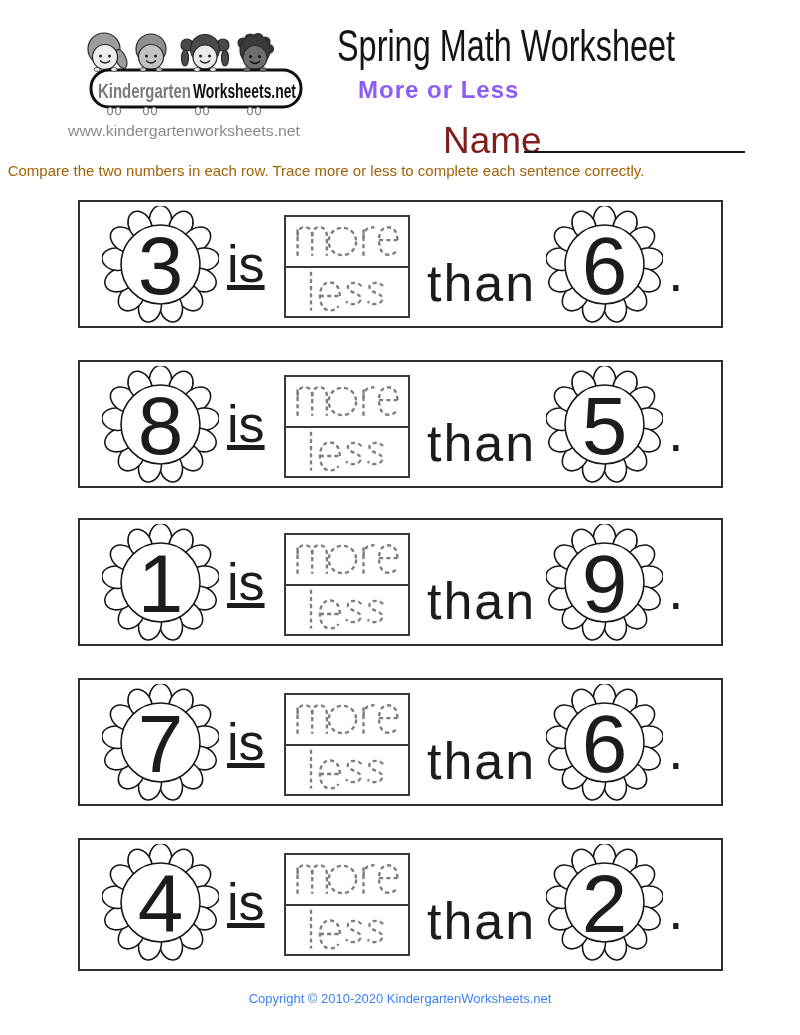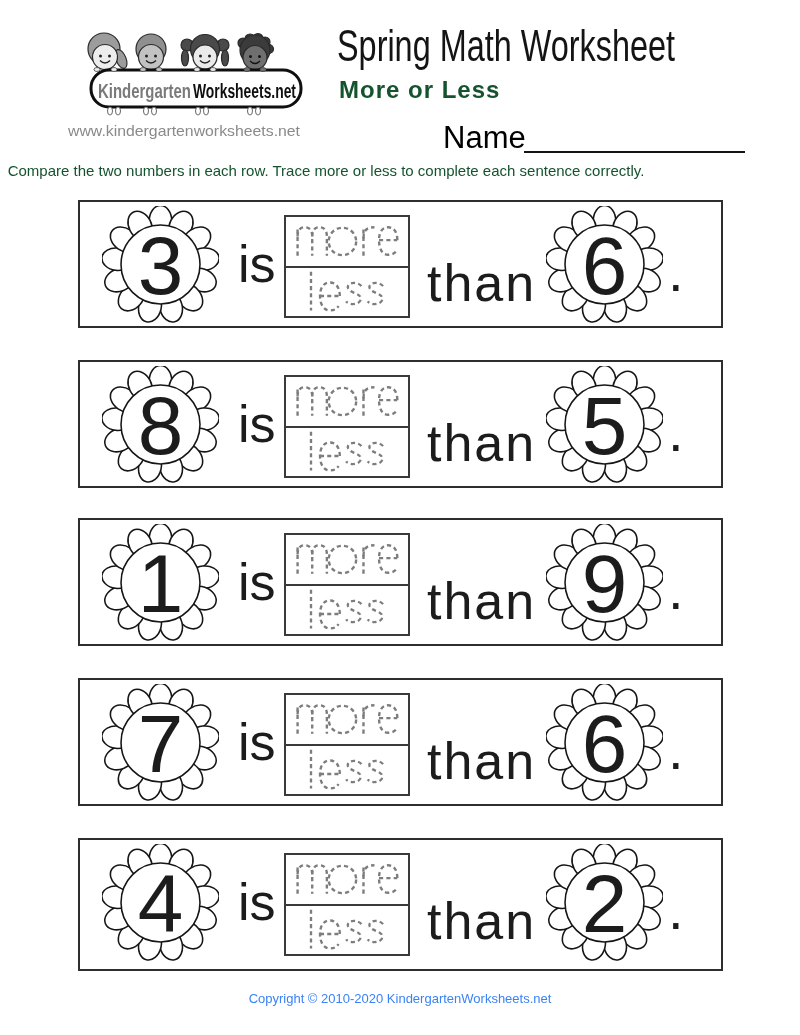--- a/index.html
+++ b/index.html
@@ -3,36 +3,36 @@
 <meta charset="utf-8">
 <style>
   html,body{margin:0;padding:0;background:#fff;}
   .page{position:relative;width:800px;height:1035px;background:#ffffff;overflow:hidden;
         font-family:"Liberation Sans", sans-serif;color:#1a1a1a;}
 
   
   .logo-svg{position:absolute;left:58px;top:12px;width:252px;height:132px;}
   .title{position:absolute;left:337px;top:22px;font-size:45px;line-height:1.05;
          transform:scaleX(0.72);transform-origin:0 0;white-space:nowrap;color:#141414;}
-  .subtitle{position:absolute;left:339px;top:76px;font-size:24px;font-weight:bold;
-            letter-spacing:1px;color:#14532d;}
-  .name-label{position:absolute;left:443px;top:120px;font-size:31px;color:#000000;}
+  .subtitle{position:absolute;left:358px;top:76px;font-size:24px;font-weight:bold;
+            letter-spacing:1px;color:#8b5cf6;}
+  .name-label{position:absolute;left:443px;top:120px;font-size:37px;color:#7f1d1d;}
   .name-line{position:absolute;left:524px;top:151px;width:221px;height:2px;background:#141414;}
   .instructions{position:absolute;left:0;top:162px;width:652px;text-align:center;
-                font-size:15px;color:#14532d;}
+                font-size:15px;color:#a16207;}
 
   
   .row{position:absolute;left:78px;width:645px;height:128px;border:2px solid #2e2e2e;
        box-sizing:border-box;background:#fff;}
   .flower{position:absolute;width:117px;height:117px;top:4px;}
   .flower.left{left:22px;}
   .flower.right{left:466px;}
   .flower text{font-family:"Liberation Sans", sans-serif;font-size:84px;fill:#1c1c1c;}
   .word{position:absolute;top:36px;font-size:52px;line-height:1;color:#1c1c1c;white-space:nowrap;}
-  .word.is{left:158px;}
+  .word.is{left:147px;text-decoration:underline;}
   .word.than{left:347px;letter-spacing:2px;margin-top:19px;}
   .period{position:absolute;left:588px;top:42px;font-size:56px;line-height:1;color:#1c1c1c;}
   .mlbox{position:absolute;left:204px;top:13px;width:126px;height:103px;border:2px solid #3a3a3a;
          box-sizing:border-box;display:flex;flex-direction:column;background:#fff;}
   .mlhalf{flex:1;display:flex;align-items:center;justify-content:center;overflow:hidden;}
   .mlhalf.top{border-bottom:2px solid #3a3a3a;}
   .trace{stroke:#7d7d7d;stroke-width:2.6;fill:none;stroke-dasharray:4.5 3.5;}
 
   
   .footer-line{position:absolute;left:0;width:800px;text-align:center;color:#3b82f6;font-size:13px;}

